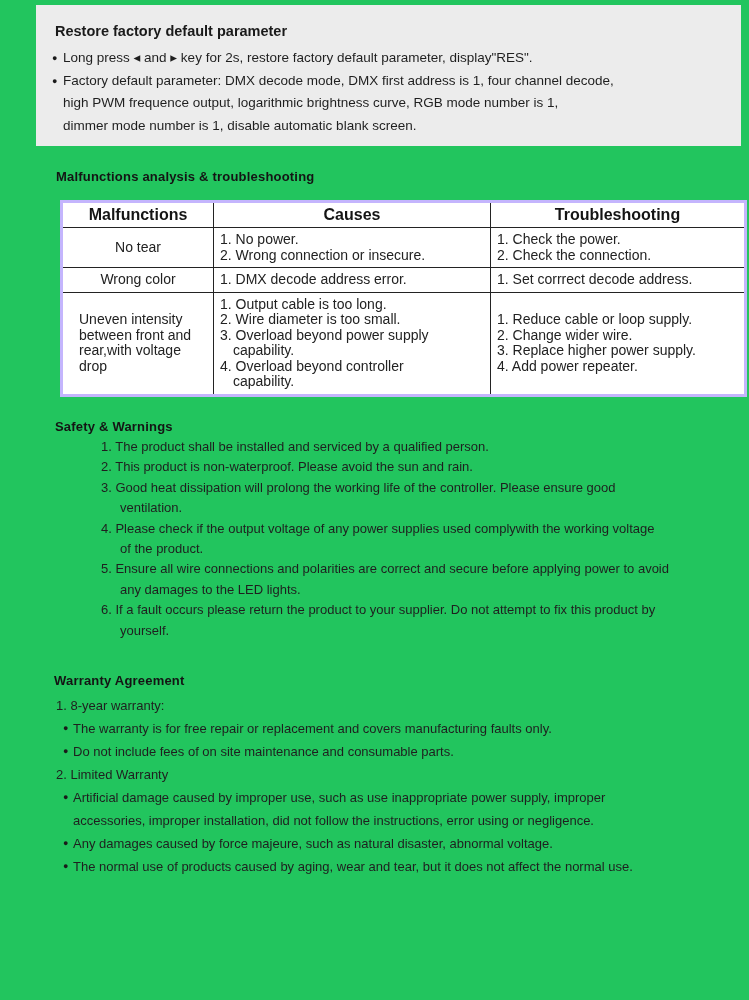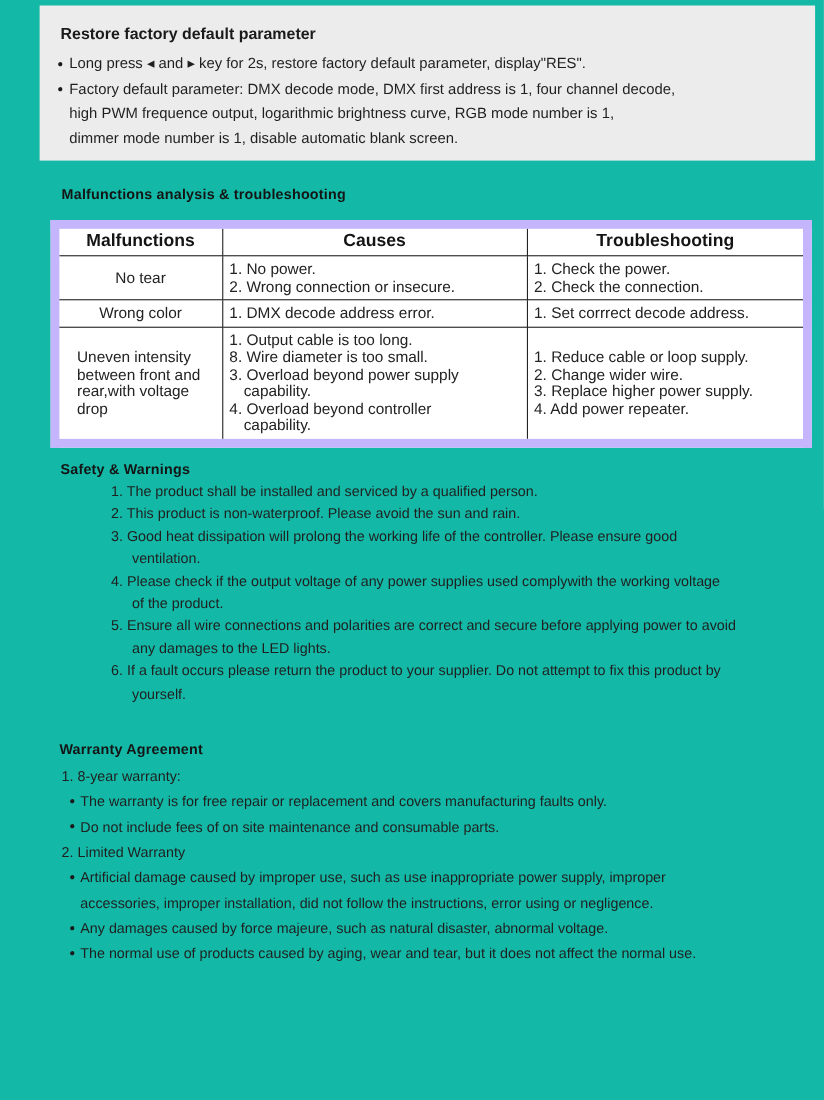--- a/index.html
+++ b/index.html
@@ -1,21 +1,21 @@
 <!DOCTYPE html>
 <html><head>
 <meta charset="utf-8">
 <style>
   html, body { margin: 0; padding: 0; background: #ffffff; }
   body {
     width: 749px; height: 1000px;
     font-family: "Liberation Sans", "DejaVu Sans", sans-serif;
     color: #1f1f1f;
   }
-  .page { position: relative; width: 749px; height: 1000px; overflow: hidden; background: #14b8a6; }
+  .page { position: relative; width: 749px; height: 1000px; overflow: hidden; background: #22c55e; }
   .pre { white-space: pre-line; }
 
   
   .restore-panel {
     position: absolute; left: 36px; top: 5px; width: 705px; height: 141px;
     background: #ececec; box-sizing: border-box; padding: 17px 12px 0 16px;
   }
   .restore-title { font-size: 14.5px; font-weight: bold; line-height: 18px; padding-left: 3px; color: #1a1a1a; }
   .restore-bullets { margin-top: 7px; }
   .bullet-row { display: flex; align-items: flex-start; font-size: 13.5px; line-height: 22.5px; }
@@ -26,23 +26,23 @@
   .heading {
     position: absolute; margin: 6px; font-size: 13px; font-weight: bold;
     line-height: 22px; color: #141414; letter-spacing: 0.2px;
   }
   .heading-malfunctions { left: 50px; top: 160px; }
   .heading-safety      { left: 49px; top: 410px; }
   .heading-warranty    { left: 48px; top: 664px; }
 
   
   .malfunctions-table {
-    position: absolute; left: 46px; top: 200px; width: 684px;
+    position: absolute; left: 60px; top: 200px; width: 684px;
     border-collapse: collapse; table-layout: fixed; background: #fff;
-    border: 8px solid #c4b5fd;
+    border: 3px solid #c4b5fd;
   }
   .malfunctions-table col.c1 { width: 152px; }
   .malfunctions-table col.c2 { width: 277px; }
   .malfunctions-table col.c3 { width: 255px; }
   .malfunctions-table th {
     border: 1px solid #232323; font-size: 16px; font-weight: bold;
     padding: 3px 4px; text-align: center; color: #141414;
   }
   .malfunctions-table td {
     border: 1px solid #232323; font-size: 14px; line-height: 15.5px;
@@ -125,21 +125,21 @@
             <div class="cell-line">1. Set corrrect decode address.</div>
           </td>
         </tr>
         <tr>
           <td class="malf-cell pre">Uneven intensity
 between front and
 rear,with voltage
 drop</td>
           <td>
             <div class="cell-line">1. Output cable is too long.</div>
-            <div class="cell-line">8. Wire diameter is too small.</div>
+            <div class="cell-line">2. Wire diameter is too small.</div>
             <div class="cell-line">3. Overload beyond power supply
 capability.</div>
             <div class="cell-line">4. Overload beyond controller
 capability.</div>
           </td>
           <td>
             <div class="cell-line">1. Reduce cable or loop supply.</div>
             <div class="cell-line">2. Change wider wire.</div>
             <div class="cell-line">3. Replace higher power supply.</div>
             <div class="cell-line">4. Add power repeater.</div>

